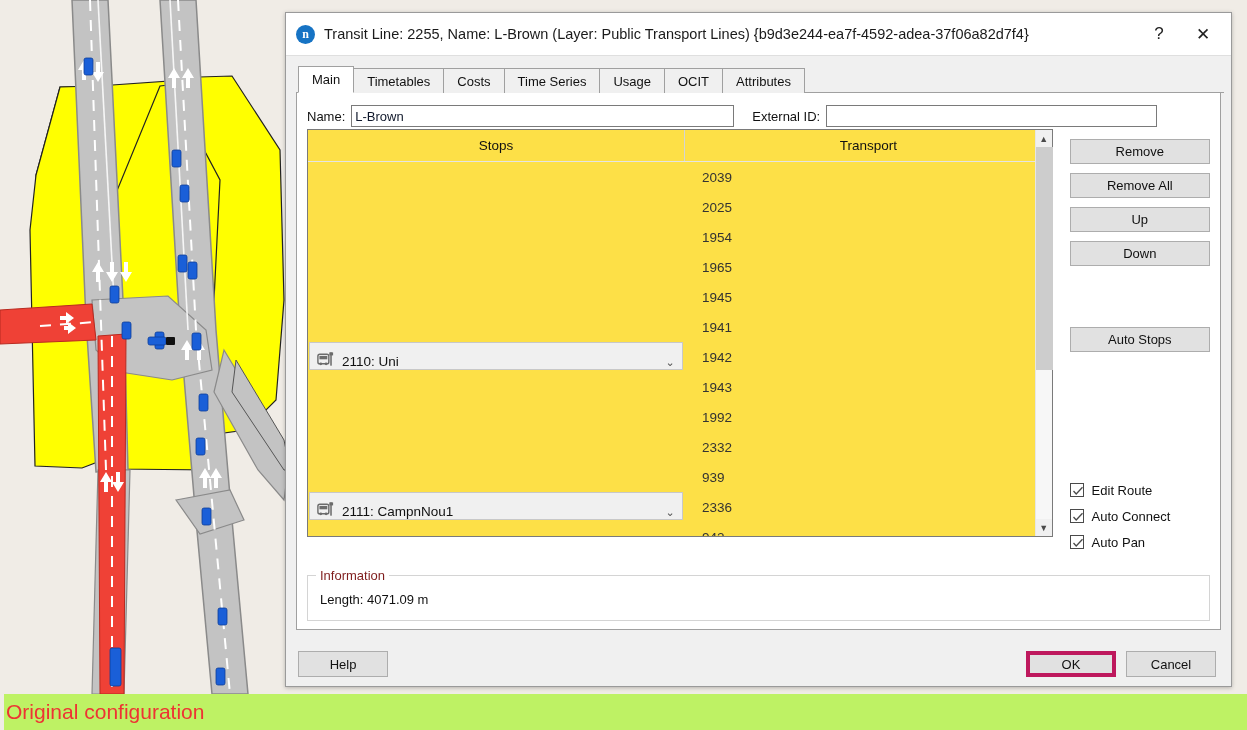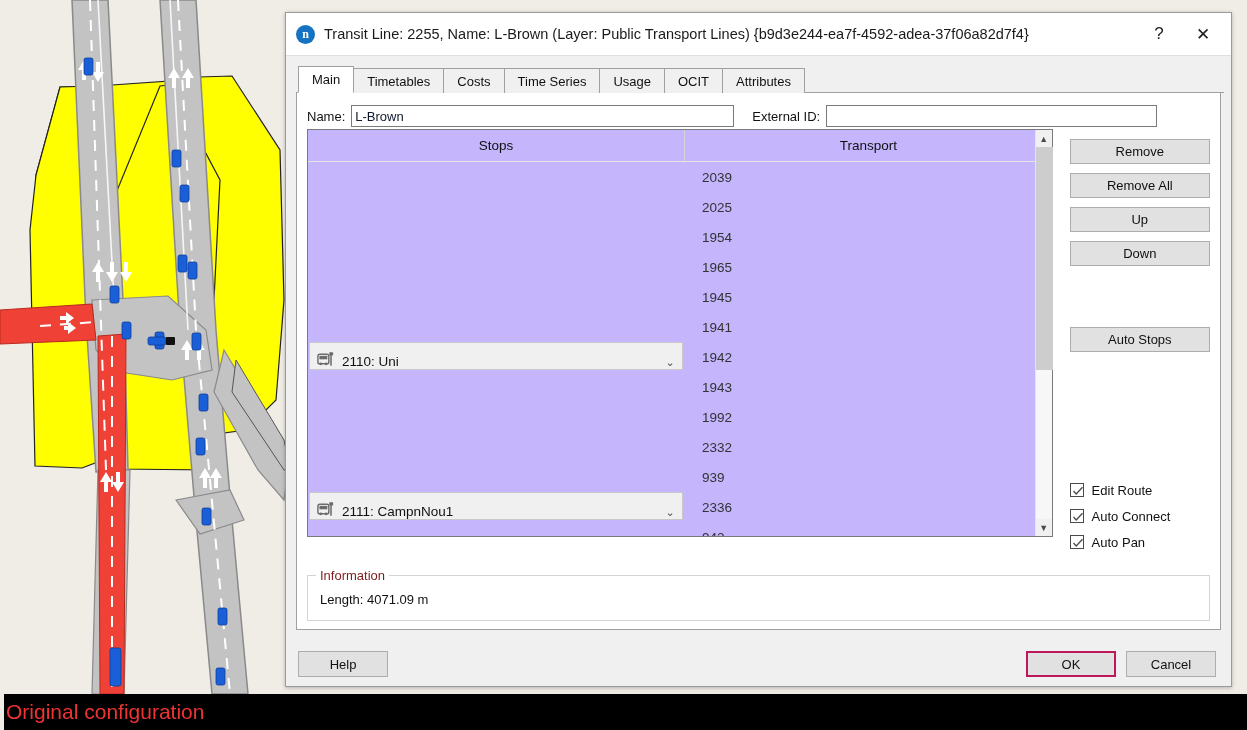--- a/index.html
+++ b/index.html
@@ -24,21 +24,21 @@
     background-size: 8px 8px;
     background-position: 0 0, 4px 4px;
     background-color: #efece7;
   }
   #map-svg { position: absolute; left: 0; top: 0; }
 
   
   #caption {
     position: absolute; left: 4px; top: 694px;
     width: 1243px; height: 36px;
-    background: #000000;
+    background: #bef264;
     color: #ee3333;
     font-size: 21px;
     line-height: 36px;
     padding-left: 2px;
     white-space: nowrap;
   }
 
   
   #dialog {
     position: absolute;
@@ -129,21 +129,21 @@
   #name-input { width: 383px; margin-left: 6px; }
   #extid-input { width: 331px; margin-left: 6px; }
   .extid-label { margin-left: 18px; }
 
   
   .mainarea { display: flex; flex: 1 1 auto; min-height: 0; }
 
   .listbox {
     width: 770px; height: 408px;
     border: 1px solid #7a7a7a;
-    background: #c4b5fd;
+    background: #fde047;
     display: flex; flex-direction: column;
     position: relative;
   }
   .list-head {
     display: flex; height: 32px; flex: none;
     border-bottom: 1px solid #e4e4e4;
   }
   .col-stops {
     width: 377px; text-align: center; font-size: 13.5px;
     color: #111; line-height: 32px;
@@ -246,21 +246,21 @@
 
   
   .footer {
     height: 56px; flex: none;
     display: flex; align-items: center;
     padding: 12px 15px 0 12px;
     background: #f0f0f0;
   }
   .footer .btn { width: 90px; height: 26px; }
   .btn-help { margin-right: auto; }
-  .btn-ok { margin-right: 10px; border: 2px solid #be185d; background: #e1e1e1; }
+  .btn-ok { margin-right: 10px; border: 4px solid #be185d; background: #e1e1e1; }
   .btn-cancel { }
 </style>
 </head>
 <body>
 
 <div id="map-canvas">
   <div id="hatch"></div>
   <svg id="map-svg" width="1247" height="694">
 
     <rect x="0" y="0" width="1247" height="694" fill="#f0ece6"></rect>

